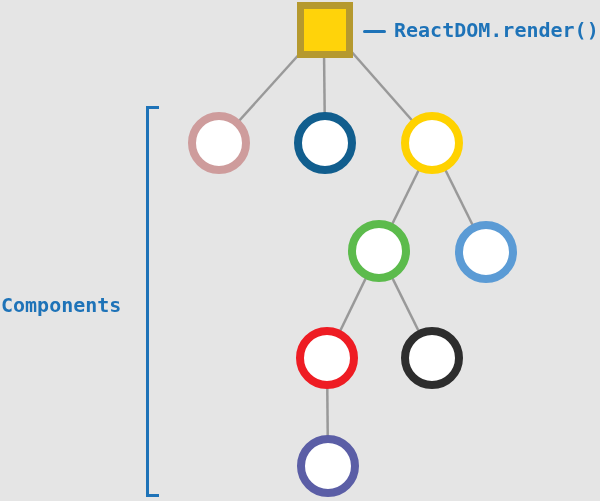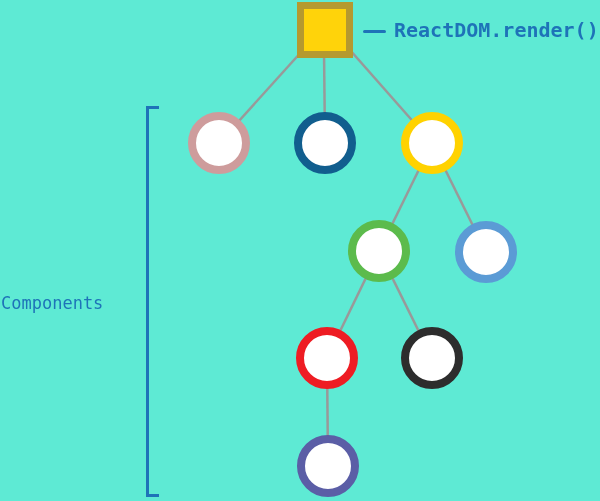--- a/index.html
+++ b/index.html
@@ -5,21 +5,21 @@
   html, body {
     margin: 0;
     padding: 0;
     background: #ffffff;
     font-family: "DejaVu Sans Mono", "Liberation Mono", monospace;
   }
   .stage {
     position: relative;
     width: 600px;
     height: 501px;
-    background: #5eead4;
+    background: #e5e5e5;
     overflow: hidden;
   }
   .stage svg {
     position: absolute;
     left: 0;
     top: 0;
   }
   .callout-dash {
     position: absolute;
     left: 363px;
@@ -45,22 +45,22 @@
     height: 391px;
     border-left: 3px solid;
     border-top: 3px solid;
     border-bottom: 3px solid;
     box-sizing: border-box;
   }
   .bracket-label {
     position: absolute;
     left: 1px;
     top: 293px;
-    font-size: 17px;
-    font-weight: normal;
+    font-size: 20px;
+    font-weight: bold;
     white-space: nowrap;
   }
 </style>
 </head>
 <body>
 
 <div class="stage">
 
   <svg id="diagram-svg" width="600" height="501" viewBox="0 0 600 501">
       <line x1="303" y1="50" x2="219" y2="143" stroke="#999999" stroke-width="2.5"></line>

